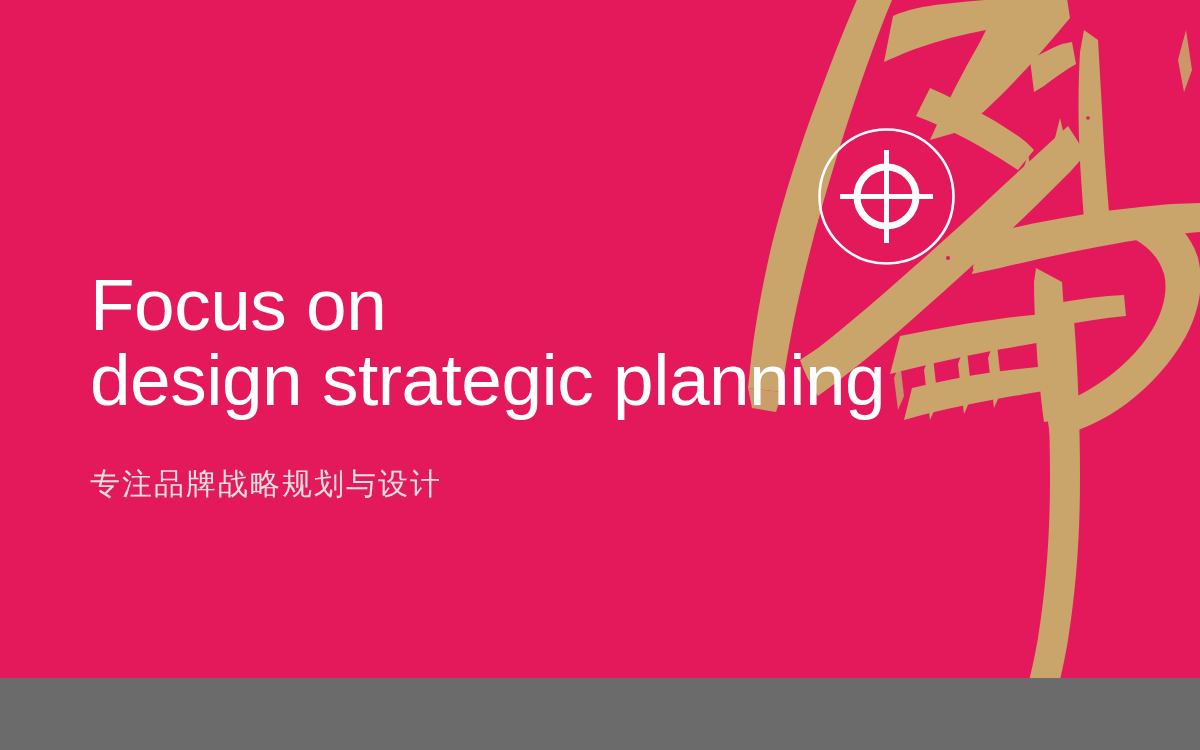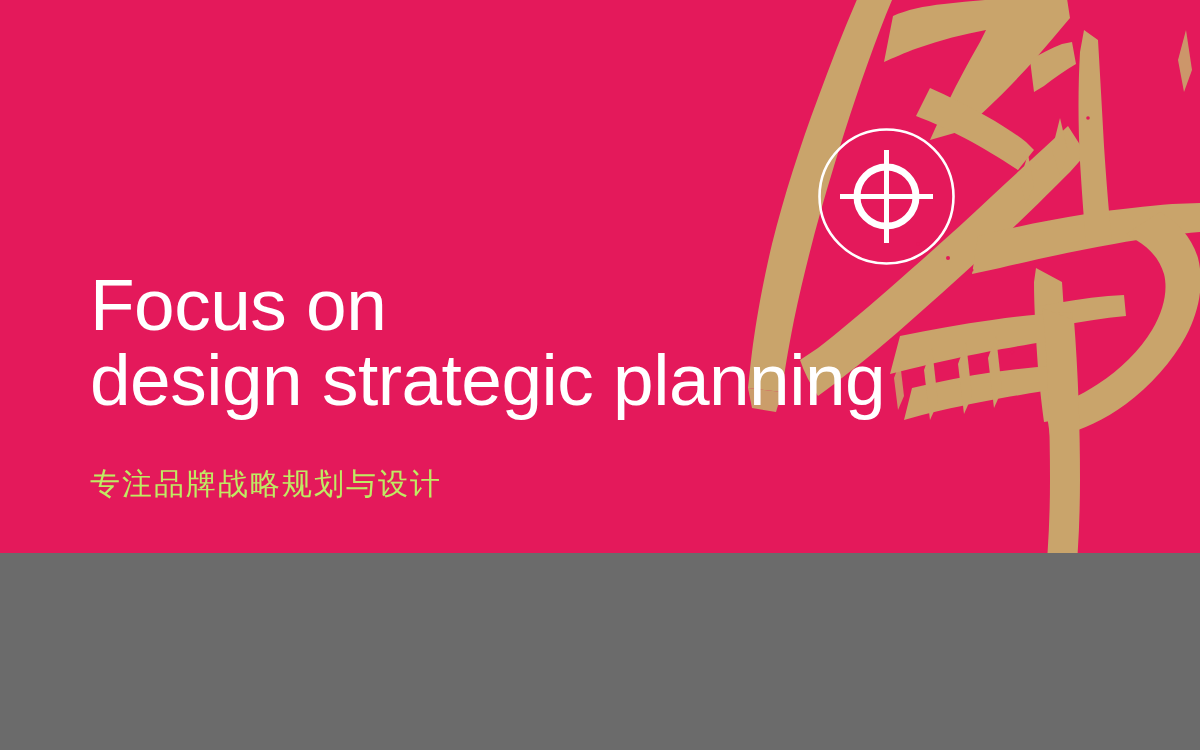--- a/index.html
+++ b/index.html
@@ -3,21 +3,21 @@
 <meta charset="utf-8">
 <style>
   html, body {
     margin: 0;
     padding: 0;
     background: #6b6b6b;
   }
   #slide {
     position: relative;
     width: 1200px;
-    height: 553px;
+    height: 678px;
     overflow: hidden;
     background: #e4195b;
     font-family: "Liberation Sans", "DejaVu Sans", sans-serif;
   }
 
   
   #calligraphy {
     position: absolute;
     left: 0;
     top: 0;
@@ -48,21 +48,21 @@
     line-height: 75px;
     font-weight: 400;
     letter-spacing: -0.5px;
     white-space: nowrap;
   }
   .headline-line {
     display: block;
   }
   #subtitle {
     margin-top: 34px;
-    color: #bef264;
+    color: #e5e5e5;
     font-size: 30px;
     line-height: 36px;
     letter-spacing: 2px;
     font-weight: 400;
     opacity: 0.97;
     font-family: Liberation Sans, sans-serif;
   }
 </style>
 </head>
 <body>

